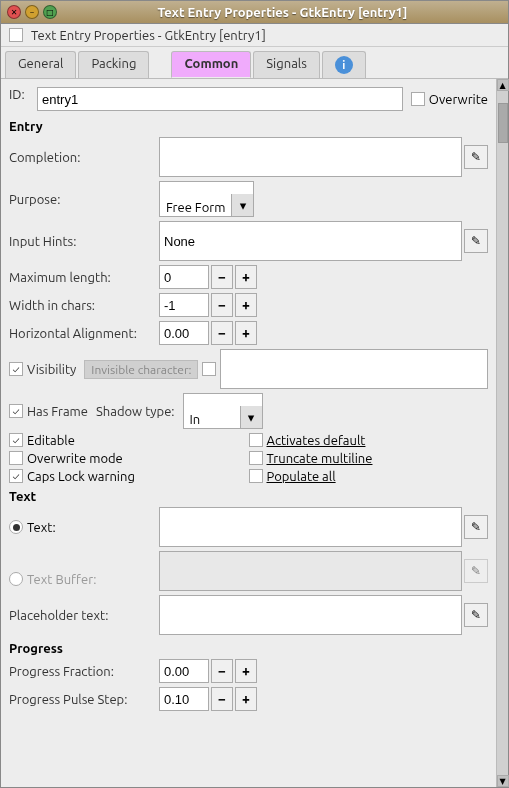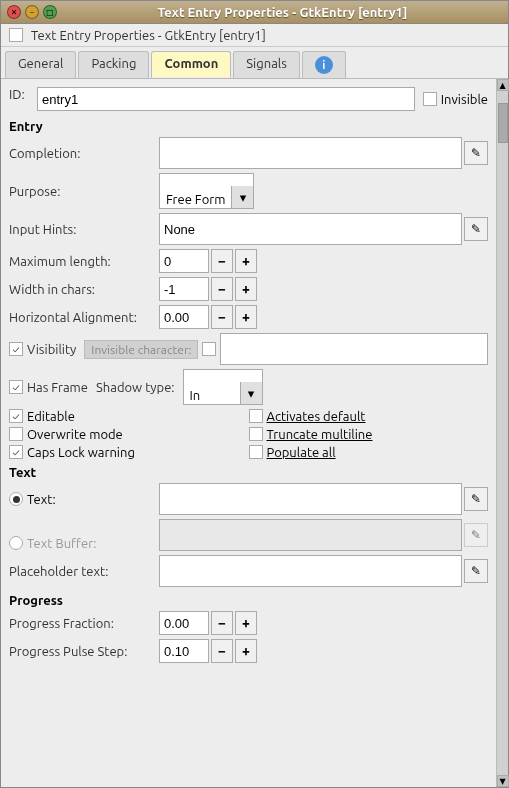--- a/index.html
+++ b/index.html
@@ -81,23 +81,24 @@
       border-bottom: none;
       background: #ddd;
       cursor: pointer;
       font-size: 13px;
       color: #333;
       border-radius: 3px 3px 0 0;
       margin-right: 2px;
       margin-top: 4px;
     }
     .tab.active {
-      background: #fef9c3;
+      background: #f0abfc;
       border-bottom: 1px solid #ededed;
       font-weight: bold;
+      margin-left: 20px;
     }
     .tab-icon {
       display: inline-block;
       width: 18px;
       height: 18px;
       background: #4a90d9;
       border-radius: 50%;
       text-align: center;
       line-height: 18px;
       color: white;
@@ -148,21 +149,21 @@
       color: #333;
       min-width: 150px;
     }
     .prop-value {
       flex: 1;
       display: flex;
       align-items: center;
     }
     .text-input {
       flex: 1;
-      height: 32px;
+      height: 40px;
       border: 1px solid #aaa;
       background: #fff;
       padding: 2px 4px;
       font-size: 13px;
     }
     .text-input-disabled {
       background: #e8e8e8;
       color: #999;
     }
     .edit-btn {
@@ -372,21 +373,21 @@
 
   <div class="main-area">
     <div class="content-scroll">
       <div class="content">
 
         <div class="id-row">
           <span class="id-label">ID:</span>
           <input class="id-input" type="text" value="entry1" style="">
           <div class="composite-row">
             <div class="composite-check"></div>
-            <span>Invisible</span>
+            <span>Overwrite</span>
           </div>
         </div>
 
         <div class="section-header">Entry</div>
 
         <div class="prop-row">
           <span class="prop-label">Completion:</span>
           <div class="prop-value">
             <input class="text-input" type="text" value="" style="">
             <div class="edit-btn">✎</div>

